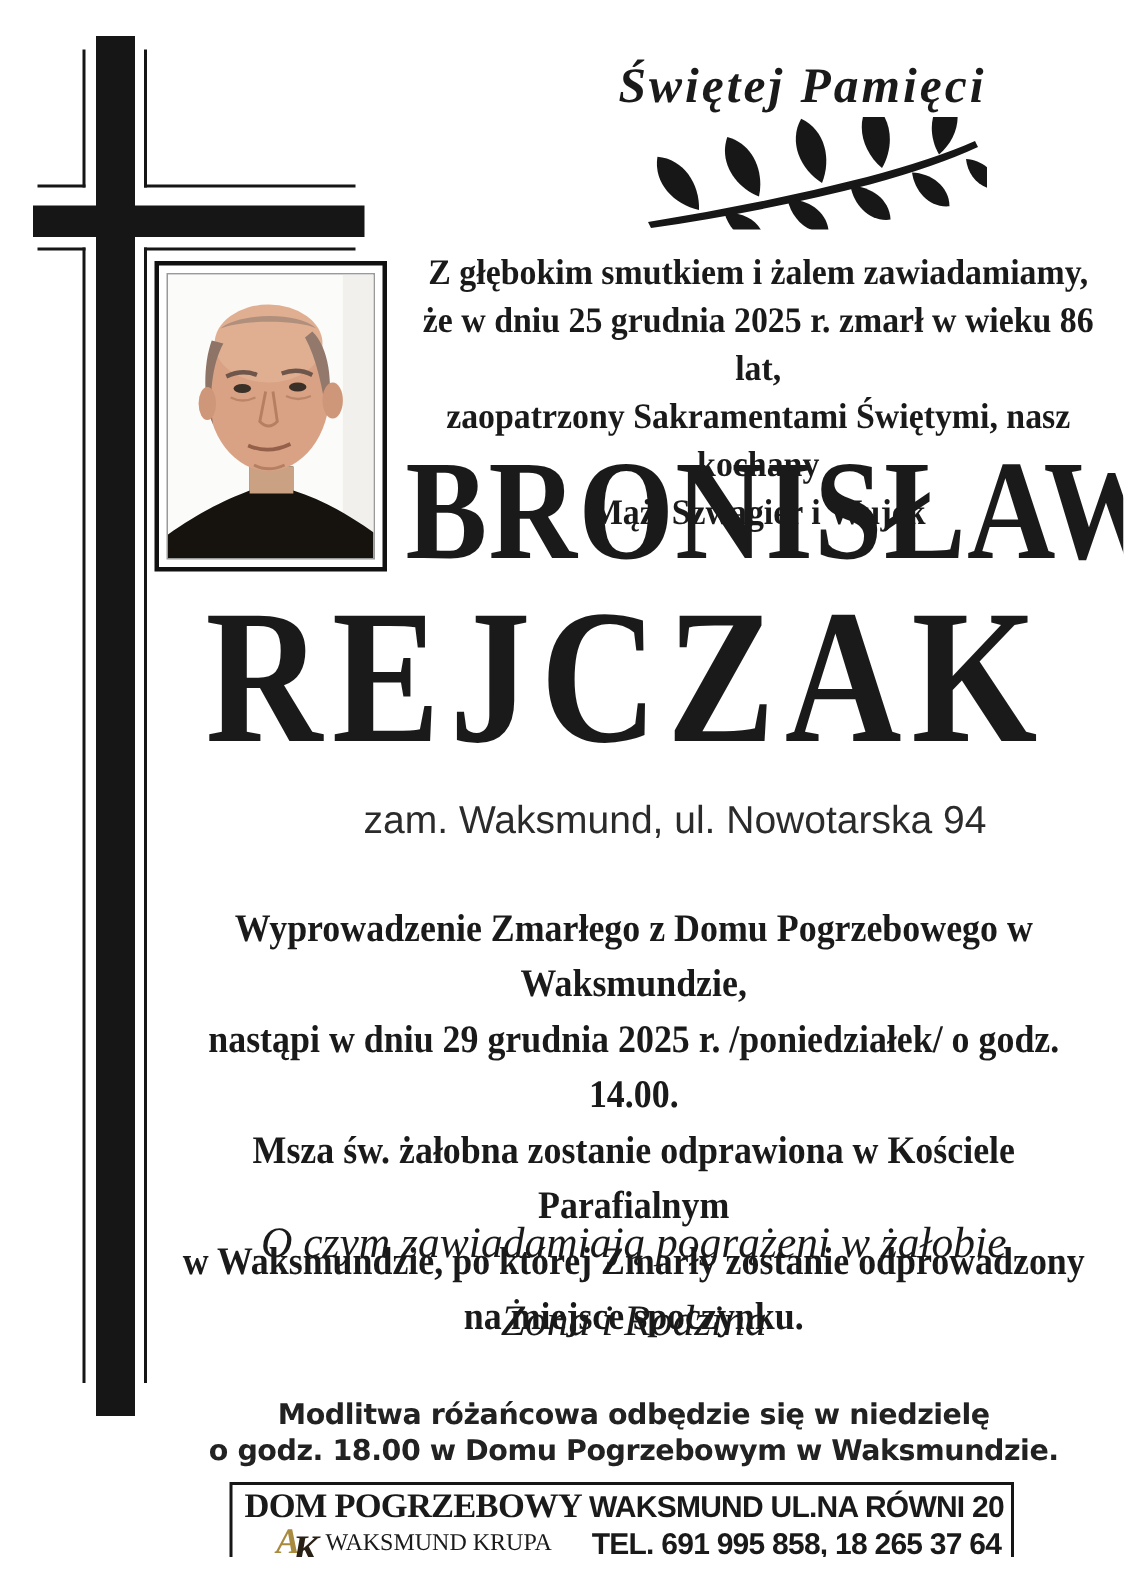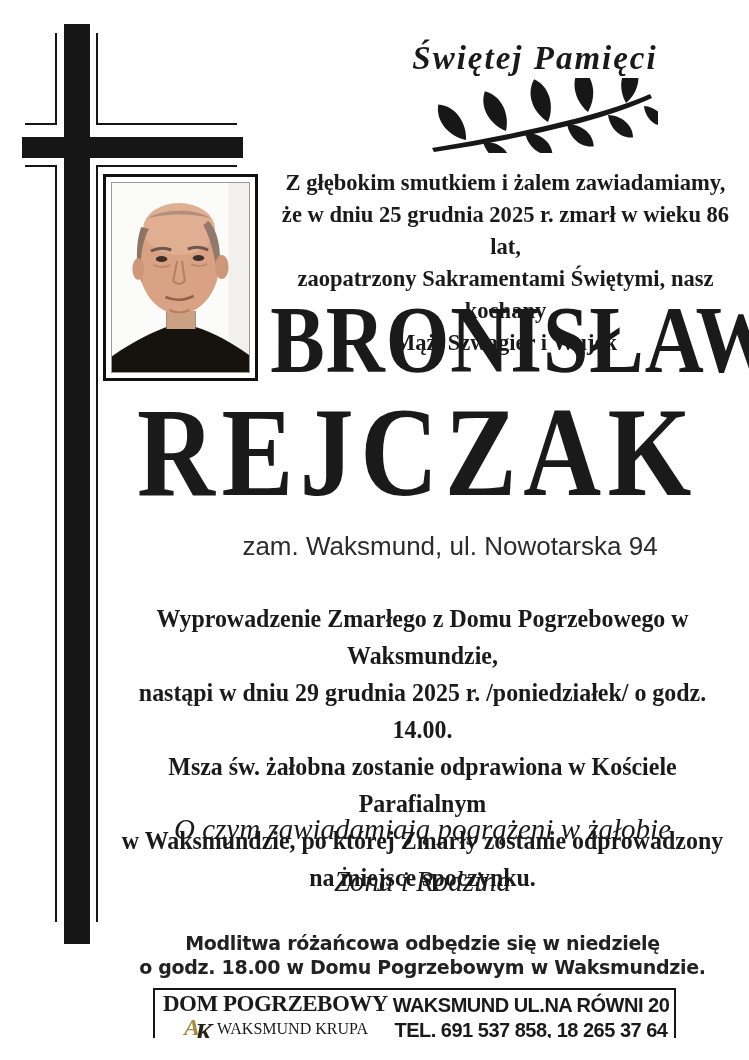--- a/index.html
+++ b/index.html
@@ -194,17 +194,17 @@
       <div class="fh-owner-row">
         <svg width="34" height="30" viewBox="0 0 34 30">
           <text x="1" y="21" font-family="Liberation Serif, serif" font-style="italic" font-weight="bold" font-size="24" fill="#a98b3f">A</text>
           <text x="12" y="27" font-family="Liberation Serif, serif" font-style="italic" font-weight="bold" font-size="26" fill="#2a2116">K</text>
         </svg>
         <span class="fh-owner">WAKSMUND KRUPA</span>
       </div>
     </div>
     <div class="fh-right">
       <div>WAKSMUND UL.NA RÓWNI 20</div>
-      <div>TEL. 691 537 858,  18 265 37 64</div>
+      <div>TEL. 691 995 858,  18 265 37 64</div>
     </div>
   </div>
 
 </div>
 
 </body></html>

